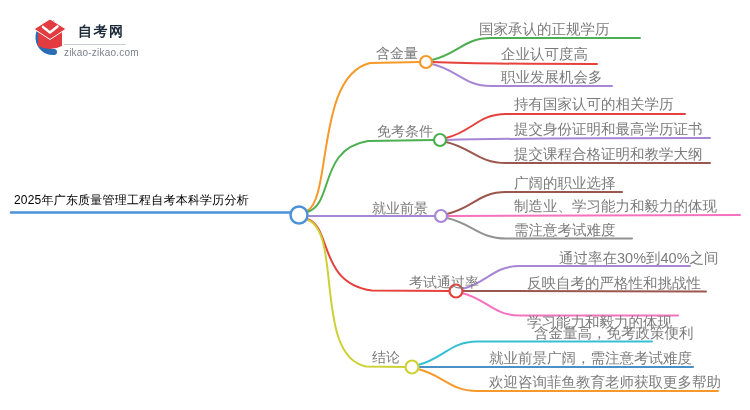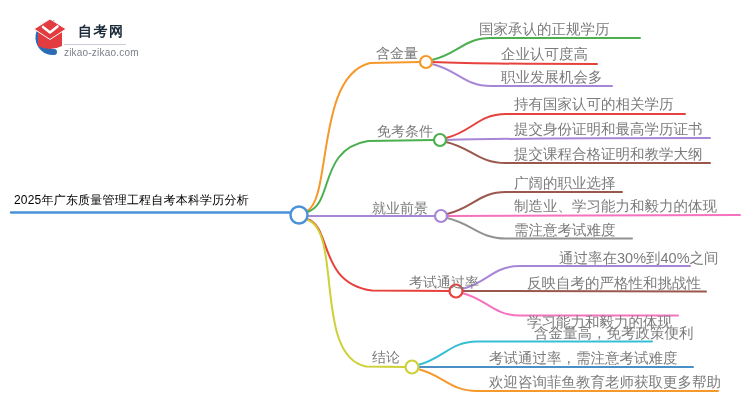--- a/index.html
+++ b/index.html
@@ -105,16 +105,16 @@
 
   <div class="txt leaf lf-3-1">广阔的职业选择</div>
   <div class="txt leaf lf-3-2">制造业、学习能力和毅力的体现</div>
   <div class="txt leaf lf-3-3">需注意考试难度</div>
 
   <div class="txt leaf lf-4-1">通过率在30%到40%之间</div>
   <div class="txt leaf lf-4-2">反映自考的严格性和挑战性</div>
   <div class="txt leaf lf-4-3">学习能力和毅力的体现</div>
 
   <div class="txt leaf lf-5-1">含金量高，免考政策便利</div>
-  <div class="txt leaf lf-5-2">考试通过率，需注意考试难度</div>
+  <div class="txt leaf lf-5-2">就业前景广阔，需注意考试难度</div>
   <div class="txt leaf lf-5-3">欢迎咨询菲鱼教育老师获取更多帮助</div>
 
 </div>
 
 </body></html>

